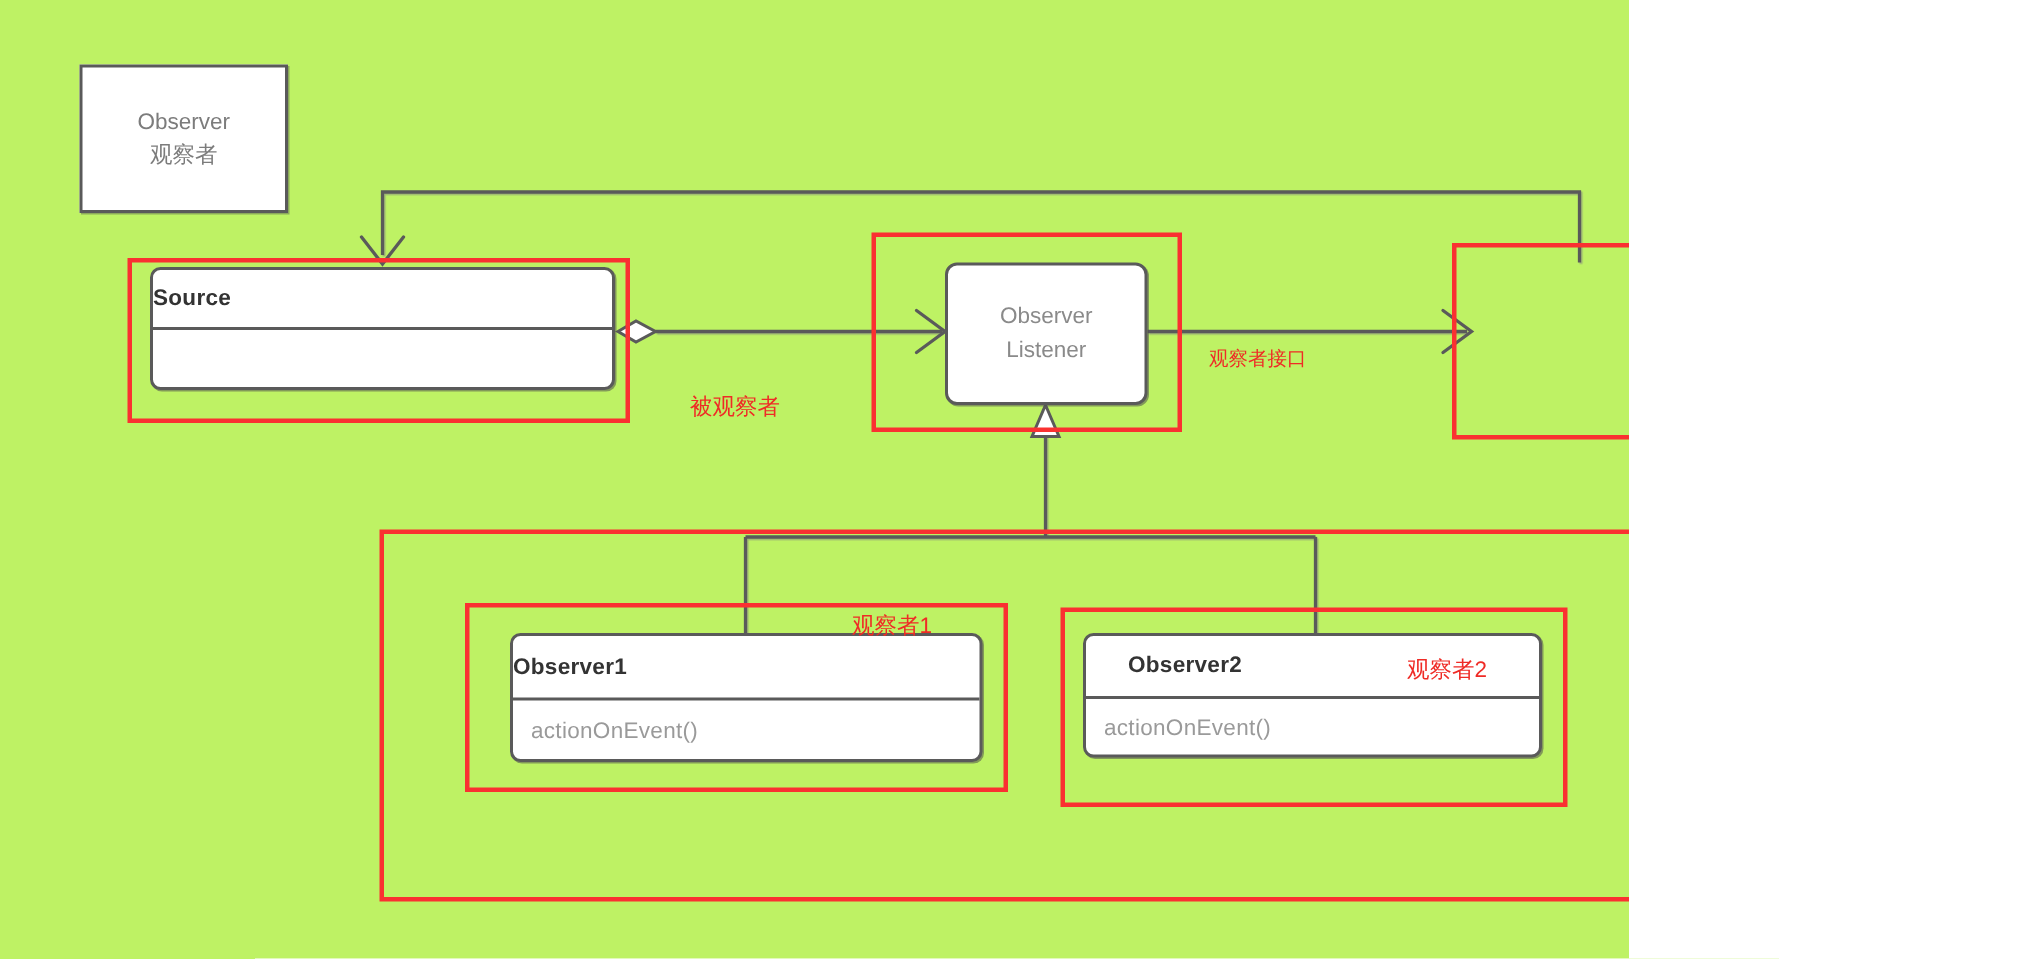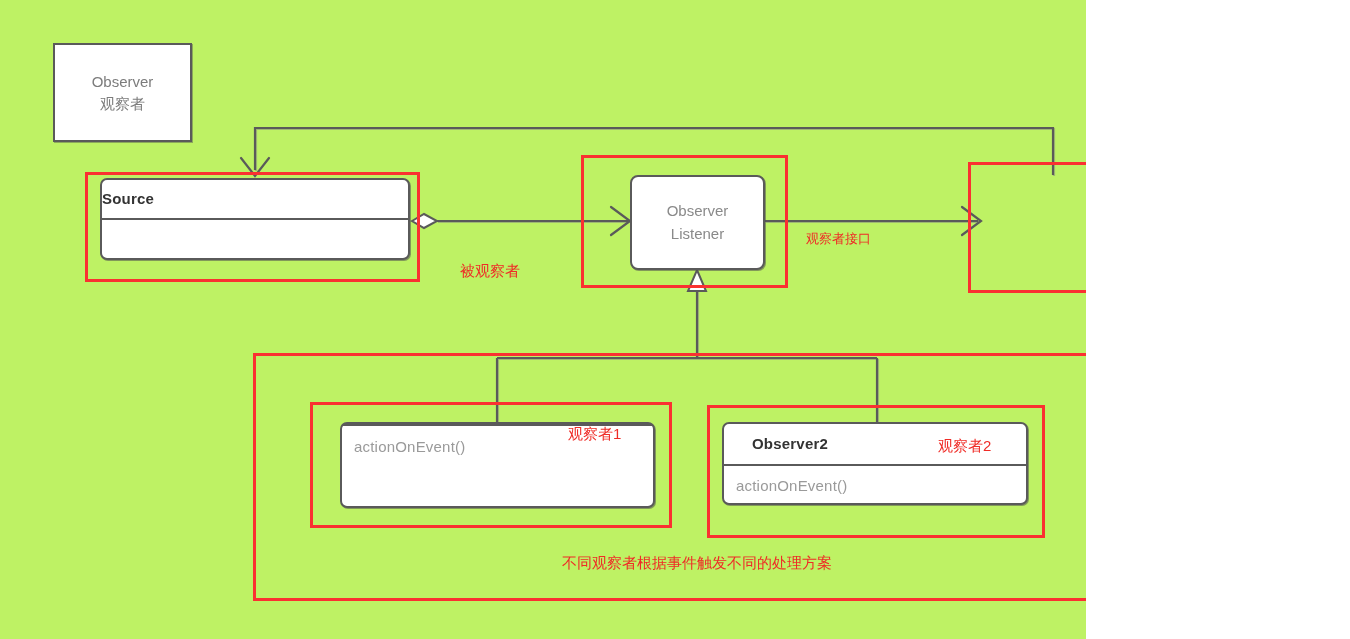--- a/index.html
+++ b/index.html
@@ -167,35 +167,35 @@
     <div class="uml-divider"></div>
   </div>
 
   <div class="plain-node" style="left:630px; top:175px; width:135px; height:95px; font-size:15px;">
     <span>Observer</span>
     <span>Listener</span>
   </div>
 
 
   <div class="uml-box" style="left:340px; top:422px; width:315px; height:86px;">
+    <div class="uml-title" style="height:41px; line-height:41px; font-size:15px;">Observer1</div>
     <div class="uml-divider"></div>
     <div class="uml-attr" style="height:41px; line-height:41px; font-size:15px;">actionOnEvent()</div>
   </div>
 
   <div class="uml-box" style="left:722px; top:422px; width:306px; height:83px;">
     <div class="uml-title" style="height:40px; line-height:40px; font-size:15px;padding-left:28px;">Observer2</div>
     <div class="uml-divider"></div>
     <div class="uml-attr" style="height:39px; line-height:39px; font-size:15px;">actionOnEvent()</div>
   </div>
 
   <div class="red-label" style="left:441px; top:262px; font-size:15px;margin-left:19px;">被观察者</div>
 
   <div class="red-label" style="left:806px; top:230px; font-size:13px;">观察者接口</div>
 
   <div class="red-label" style="left:1207px; top:243px; font-size:15px;">事件本身</div>
 
-  <div class="red-label" style="left:568px; top:425px; font-size:15px;">观察者1</div>
+  <div class="red-label" style="left:568px; top:408px; font-size:15px;">观察者1</div>
 
   <div class="red-label" style="left:938px; top:437px; font-size:15px;text-align:right;">观察者2</div>
 
-  <div class="red-label" style="left:562px; top:554px; font-size:15px;">不同观察者根据事件触发不同的处理方案</div>
 
 </div>
 
 </body></html>

